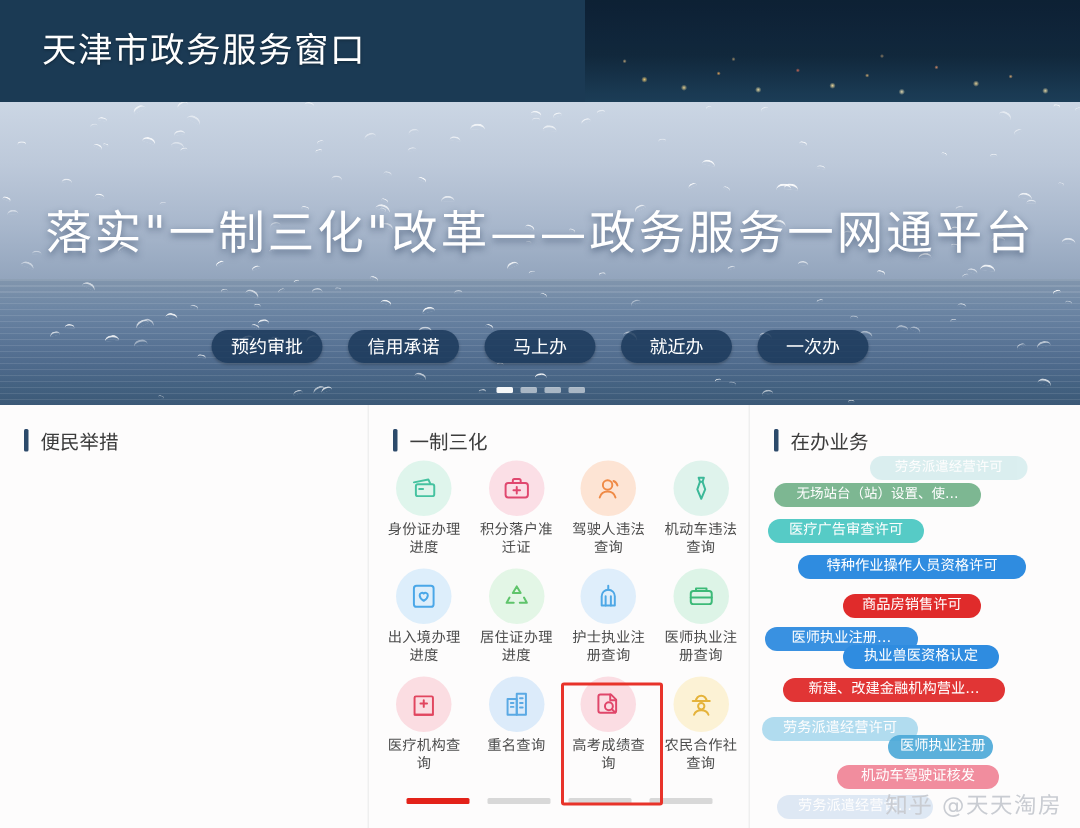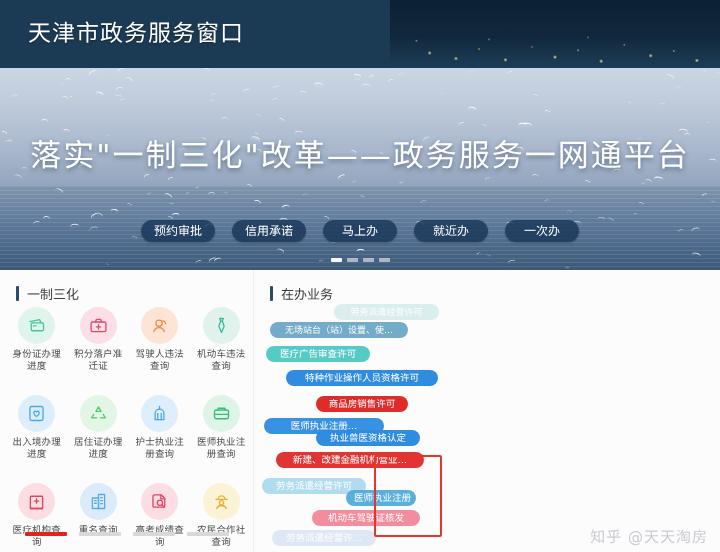--- a/index.html
+++ b/index.html
@@ -120,21 +120,21 @@
     display:flex; align-items:center; gap:8px;
     margin:15px 0 0 16px; height:16px;
   }
   .sec-title .bar{ width:3px; height:15px; background:#2c4a6b; border-radius:1px; flex:0 0 auto;}
   .sec-title .tt{ font-size:13px; color:#3c3c3c; font-family:"DejaVu Sans","Liberation Sans",sans-serif;}
 
   
   .grid{
     position:absolute; left:6px; top:34px; width:246px;
     display:grid; grid-template-columns:repeat(4,1fr);
-    row-gap:20px;
+    row-gap:4px;
   }
   .svc{ position:relative; display:flex; flex-direction:column; align-items:center; cursor:pointer; padding-top:3px;}
   .svc .bubble{
     width:37px; height:37px; border-radius:50%;
     display:flex; align-items:center; justify-content:center;
     margin-bottom:4px;
   }
   .svc .lbl{
     font-size:9.5px; line-height:12px; color:#4d4d4d; text-align:center;
     width:56px; font-family:"DejaVu Sans","Liberation Sans",sans-serif;
@@ -349,20 +349,26 @@
     <div class="hero-dots" id="hero-dots">
         <span class="on"></span>
         <span></span>
         <span></span>
         <span></span>
       </div>
   </div>
 
   <div class="content">
 
+    <div class="col col-left">
+      <div class="sec-title">
+        <span class="bar"></span>
+        <span class="tt">便民举措</span>
+      </div>
+    </div>
 
     <div class="col col-mid">
       <div class="sec-title">
         <span class="bar"></span>
         <span class="tt">一制三化</span>
       </div>
       <div class="grid" id="svc-grid">
           <div class="svc">
             <div class="bubble" style="background: rgb(223, 245, 236);">
               <svg width="21" height="21" viewBox="0 0 24 24" fill="none" stroke="#45c2a0" stroke-width="1.5" stroke-linecap="round" stroke-linejoin="round">
@@ -492,25 +498,25 @@
         </div>
     </div>
 
     <div class="col col-right">
       <div class="sec-title">
         <span class="bar"></span>
         <span class="tt">在办业务</span>
       </div>
       <div class="cloud" id="cloud">
           <div class="tag" style="left: 80px; top: 2px; width: 105px; background: rgb(191, 228, 230); opacity: 0.55; font-size: 9px;">劳务派遣经营许可</div>
-          <div class="tag" style="left: 16px; top: 20px; width: 138px; background: #0369a1; opacity: 0.55; font-size: 9px;">无场站台（站）设置、使…</div>
+          <div class="tag" style="left: 16px; top: 20px; width: 138px; background: #15803d; opacity: 0.55; font-size: 9px;">无场站台（站）设置、使…</div>
           <div class="tag" style="left: 12px; top: 44px; width: 104px; background: rgb(78, 201, 196); opacity: 0.95; font-size: 9.5px;">医疗广告审查许可</div>
           <div class="tag" style="left: 32px; top: 68px; width: 152px; background: rgb(47, 140, 224); opacity: 1; font-size: 9.5px;">特种作业操作人员资格许可</div>
           <div class="tag" style="left: 62px; top: 94px; width: 92px; background: rgb(224, 43, 43); opacity: 1; font-size: 9.5px;">商品房销售许可</div>
-          <div class="tag" style="left: 10px; top: 116px; width: 120px; background: rgb(47, 140, 224); opacity: 0.95; font-size: 9.5px;">医师执业注册…</div>
+          <div class="tag" style="left: 10px; top: 116px; width: 102px; background: rgb(47, 140, 224); opacity: 0.95; font-size: 9.5px;">医师执业注册…</div>
           <div class="tag" style="left: 62px; top: 128px; width: 104px; background: rgb(47, 140, 224); opacity: 1; font-size: 9.5px;">执业兽医资格认定</div>
           <div class="tag" style="left: 8px; top: 176px; width: 104px; background: rgb(127, 199, 232); opacity: 0.6; font-size: 9.5px;">劳务派遣经营许可</div>
           <div class="tag" style="left: 22px; top: 150px; width: 148px; background: rgb(224, 43, 43); opacity: 0.95; font-size: 9.5px;">新建、改建金融机构营业…</div>
           <div class="tag" style="left: 92px; top: 188px; width: 70px; background: rgb(74, 168, 216); opacity: 0.9; font-size: 9.5px;">医师执业注册</div>
           <div class="tag" style="left: 58px; top: 208px; width: 108px; background: rgb(239, 122, 142); opacity: 0.85; font-size: 9.5px;">机动车驾驶证核发</div>
           <div class="tag" style="left: 18px; top: 228px; width: 104px; background: rgb(198, 216, 238); opacity: 0.55; font-size: 9.5px;">劳务派遣经营许…</div>
         </div>
     </div>
   </div>
 

